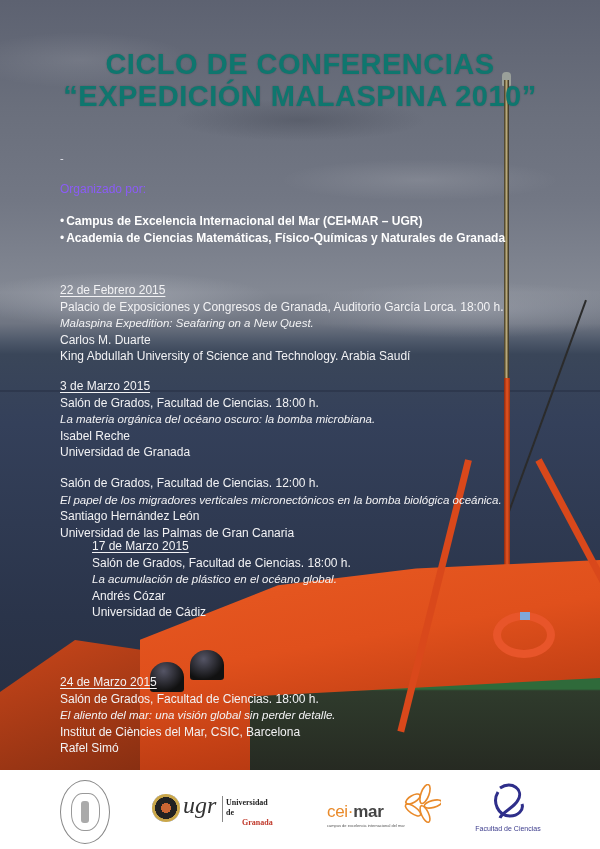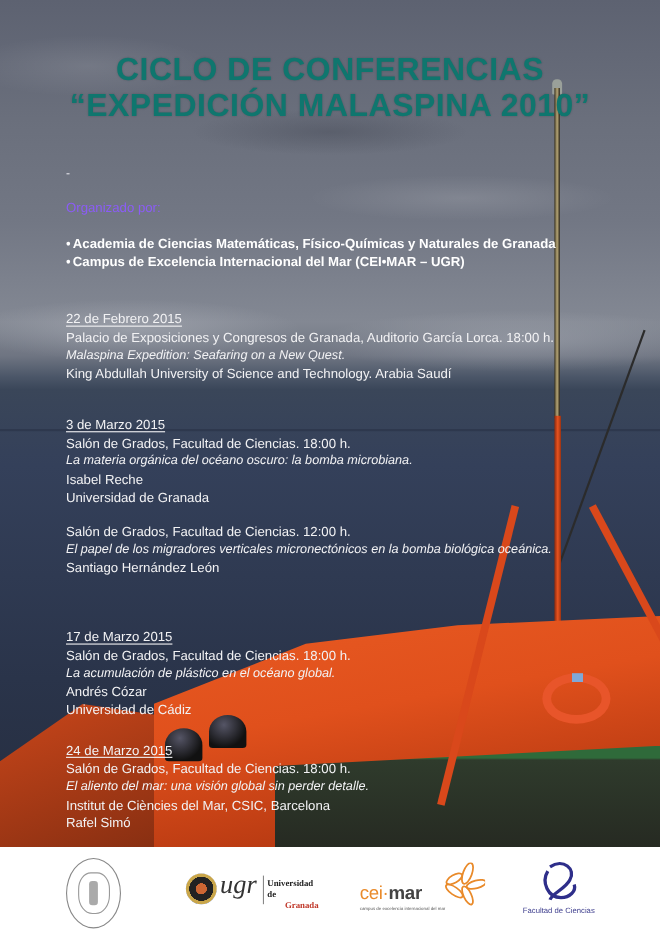--- a/index.html
+++ b/index.html
@@ -44,29 +44,29 @@
   .org-list li { font-size: 12px; font-weight: bold; line-height: 17px; color: #ffffff; white-space: nowrap; }
   .org-list li::before { content: "•"; margin-right: 2px; font-weight: normal; }
 
   .event { position: absolute; left: 60px; font-size: 12px; line-height: 16.5px; color: #f2f2f4; white-space: nowrap; }
   .event .date { display: inline-block; text-decoration: underline; text-underline-offset: 2px; padding-right: 6px; }
   .event .talk { font-style: italic; font-size: 11.5px; }
   .event div { height: 16.5px; }
   .ev0 { top: 282px; }
   .ev1 { top: 378px; }
   .ev2 { top: 475px; }
-  .ev3 { top: 571px; }
+  .ev3 { top: 538px; margin-left: 32px; }
   .ev4 { top: 674px; }
 
   .footer { position: absolute; left: 0; top: 770px; width: 600px; height: 79px; background: #ffffff; }
   .logo { position: absolute; }
   .logo-academia { left: 60px; top: 10px; width: 50px; height: 64px; border: 1.5px solid #888; border-radius: 50%; box-sizing: border-box; }
   .logo-academia .inner { position: absolute; left: 10px; top: 12px; width: 27px; height: 36px; border: 1px solid #999; border-radius: 40% 40% 45% 45%; }
   .logo-academia .fig { position: absolute; left: 20px; top: 20px; width: 8px; height: 22px; background: #aaa; border-radius: 3px; }
-  .logo-ugr { left: 169px; top: 22px; width: 110px; height: 36px; }
+  .logo-ugr { left: 152px; top: 22px; width: 110px; height: 36px; }
   .ugr-seal { position: absolute; left: 0; top: 2px; width: 28px; height: 28px; border-radius: 50%; background: radial-gradient(circle, #c63 0 25%, #222 26% 55%, #c9a64a 56% 70%, #666 71%); }
   .ugr-text { position: absolute; left: 31px; top: 0px; font-family: "Liberation Serif", serif; font-style: italic; font-size: 24px; color: #333; }
   .ugr-divider { position: absolute; left: 70px; top: 4px; width: 1px; height: 26px; background: #888; }
   .ugr-name { position: absolute; left: 74px; top: 6px; font-family: "Liberation Serif", serif; font-size: 8px; font-weight: bold; line-height: 10px; color: #222; }
   .ugr-name .red { color: #c0392b; padding-left: 16px; }
   .logo-ceimar { left: 325px; top: 14px; width: 120px; height: 50px; }
   .ceimar-text { position: absolute; left: 2px; top: 18px; font-size: 17px; color: #e98a2a; letter-spacing: -0.3px; }
   .ceimar-text b { color: #444; }
   .ceimar-sub { position: absolute; left: 2px; top: 39px; font-size: 4px; color: #555; white-space: nowrap; }
   .ceimar-flower { position: absolute; left: 70px; top: 0; width: 46px; height: 40px; }
@@ -99,43 +99,45 @@
     <div class="bollard2"></div>
   </div>
 
   <div class="content">
     <div class="title t1">CICLO DE CONFERENCIAS</div>
     <div class="title t2">“EXPEDICIÓN MALASPINA 2010”</div>
     <div class="dash">-</div>
 
     <div class="org-label">Organizado por:</div>
     <ul class="org-list">
+      <li>Campus de Excelencia Internacional del Mar (CEI•MAR – UGR)</li>
       <li>Academia de Ciencias Matemáticas, Físico-Químicas y Naturales de Granada</li>
-      <li>Campus de Excelencia Internacional del Mar (CEI•MAR – UGR)</li>
     </ul>
 
     <div class="event ev0">
       <div><span class="date">22 de Febrero 2015</span></div>
       <div>Palacio de Exposiciones y Congresos de Granada, Auditorio García Lorca. 18:00 h.</div>
       <div class="talk">Malaspina Expedition: Seafaring on a New Quest.</div>
+      <div>Carlos M. Duarte</div>
       <div>King Abdullah University of Science and Technology. Arabia Saudí</div>
     </div>
 
     <div class="event ev1">
       <div><span class="date">3 de Marzo 2015</span></div>
       <div>Salón de Grados, Facultad de Ciencias. 18:00 h.</div>
       <div class="talk">La materia orgánica del océano oscuro: la bomba microbiana.</div>
       <div>Isabel Reche</div>
       <div>Universidad de Granada</div>
     </div>
 
     <div class="event ev2">
       <div>Salón de Grados, Facultad de Ciencias. 12:00 h.</div>
       <div class="talk">El papel de los migradores verticales micronectónicos en la bomba biológica oceánica.</div>
       <div>Santiago Hernández León</div>
+      <div>Universidad de las Palmas de Gran Canaria</div>
     </div>
 
     <div class="event ev3">
       <div><span class="date">17 de Marzo 2015</span></div>
       <div>Salón de Grados, Facultad de Ciencias. 18:00 h.</div>
       <div class="talk">La acumulación de plástico en el océano global.</div>
       <div>Andrés Cózar</div>
       <div>Universidad de Cádiz</div>
     </div>
 

